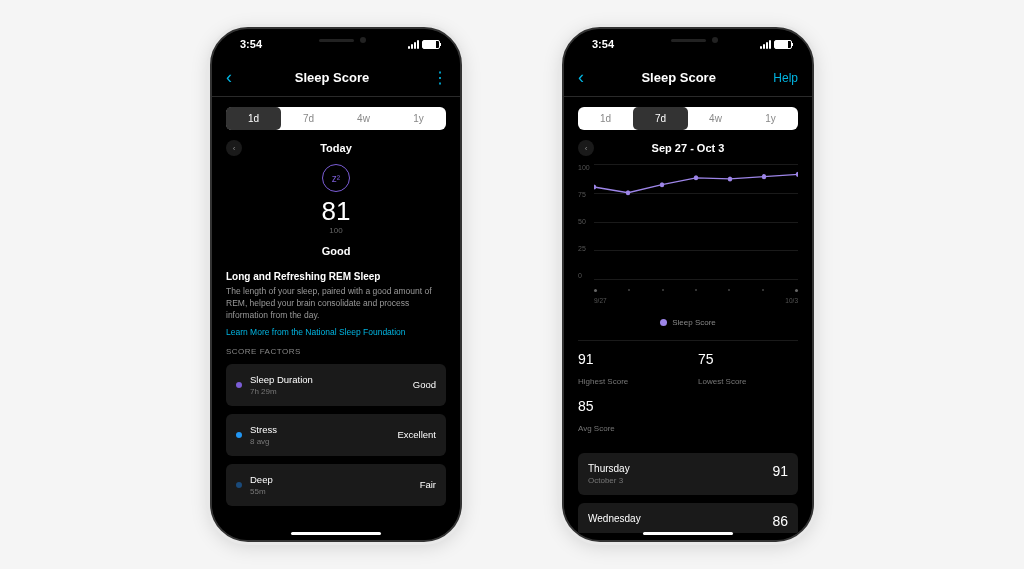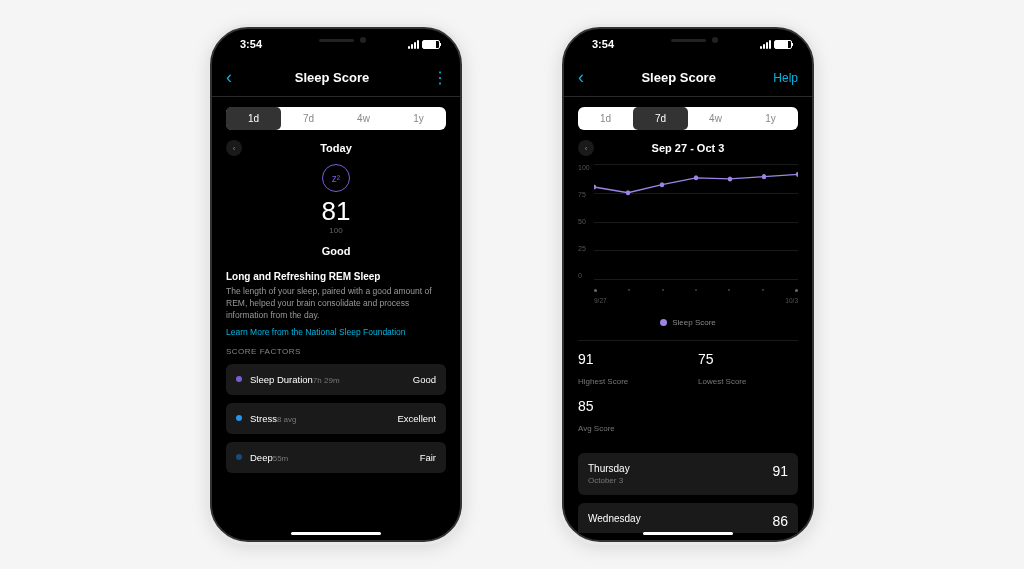--- a/index.html
+++ b/index.html
@@ -158,21 +158,21 @@
       background: #1a1a1a;
       border-radius: 6px;
       padding: 10px;
       display: flex;
       justify-content: space-between;
       align-items: center;
       margin-bottom: 8px;
     }
     .factor-left { display: flex; align-items: center; gap: 8px; }
     .factor-dot { width: 6px; height: 6px; border-radius: 50%; }
-    .factor-info { display: flex; }
+    .factor-info { display: flex; flex-direction: column; }
     .factor-name { color: #fff; font-size: 9.5px; font-weight: 500; }
     .factor-detail { color: #777; font-size: 8px; margin-top: 2px; }
     .factor-rating { color: #fff; font-size: 9.5px; font-weight: 500; }
     .chart-area { height: 140px; position: relative; margin-bottom: 8px; }
     .y-axis { position: absolute; left: 0; top: 0; height: 115px; display: flex; flex-direction: column; justify-content: space-between; color: #555; font-size: 7px; }
     .chart-grid { position: absolute; left: 16px; right: 0; top: 0; height: 115px; }
     .grid-line { position: absolute; left: 0; right: 0; border-top: 1px solid #1a1a1a; }
     .x-axis { position: absolute; bottom: 0; left: 16px; right: 0; display: flex; justify-content: space-between; color: #555; font-size: 6.5px; }
     .chart-svg { position: absolute; left: 16px; right: 0; top: 0; height: 115px; width: calc(100% - 16px); }
     .legend { text-align: center; margin-bottom: 10px; }

